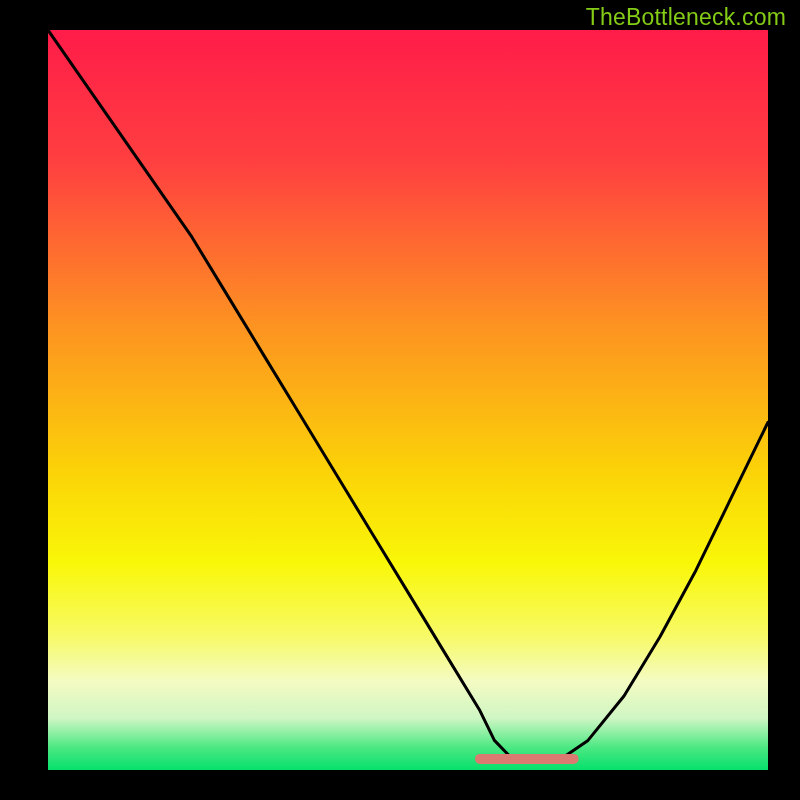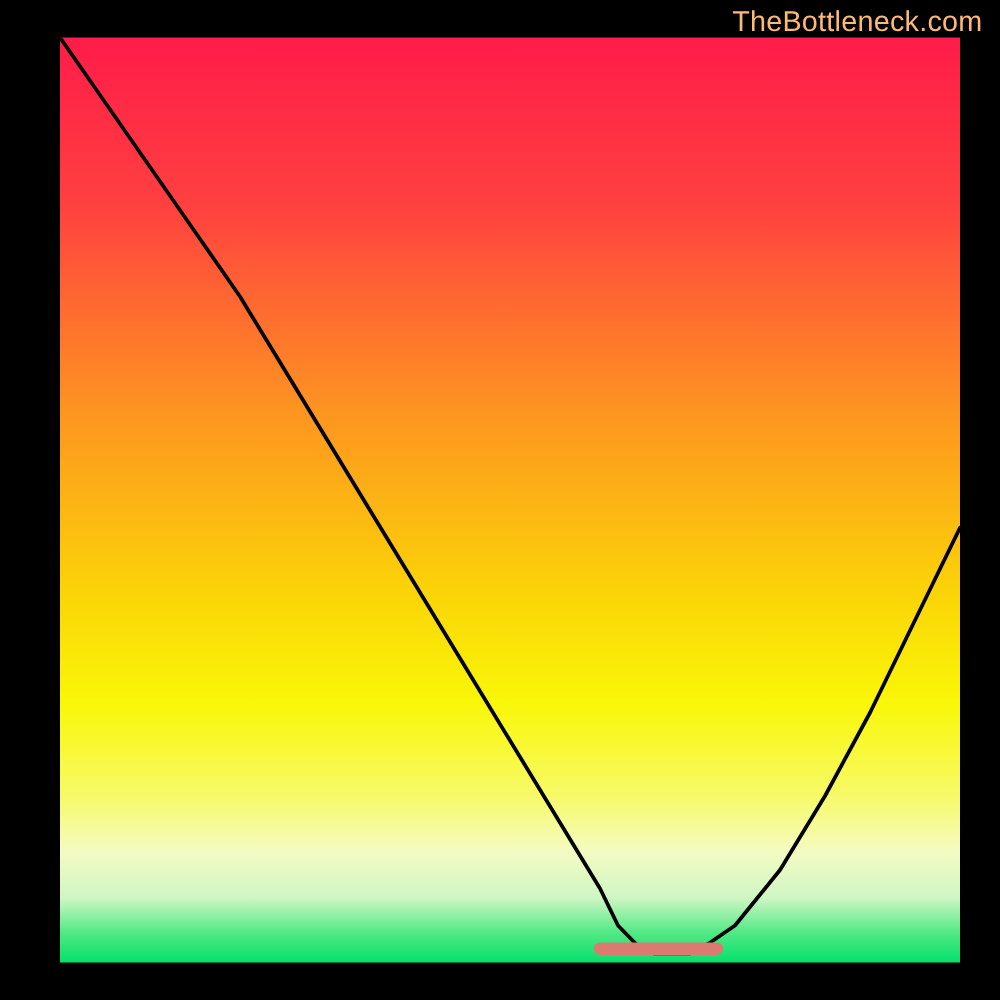--- a/index.html
+++ b/index.html
@@ -17,21 +17,21 @@
     width: 800px;
     height: 800px;
     background: #000;
   }
   .watermark {
     position: absolute;
     top: 4px;
     right: 14px;
     font-family: Arial, Helvetica, sans-serif;
     font-size: 23px;
-    color: #fdba74;
+    color: #84cc16;
     letter-spacing: 0.2px;
   }
   svg {
     position: absolute;
     left: 0;
     top: 0;
   }
 </style>
 </head>
 <body>

